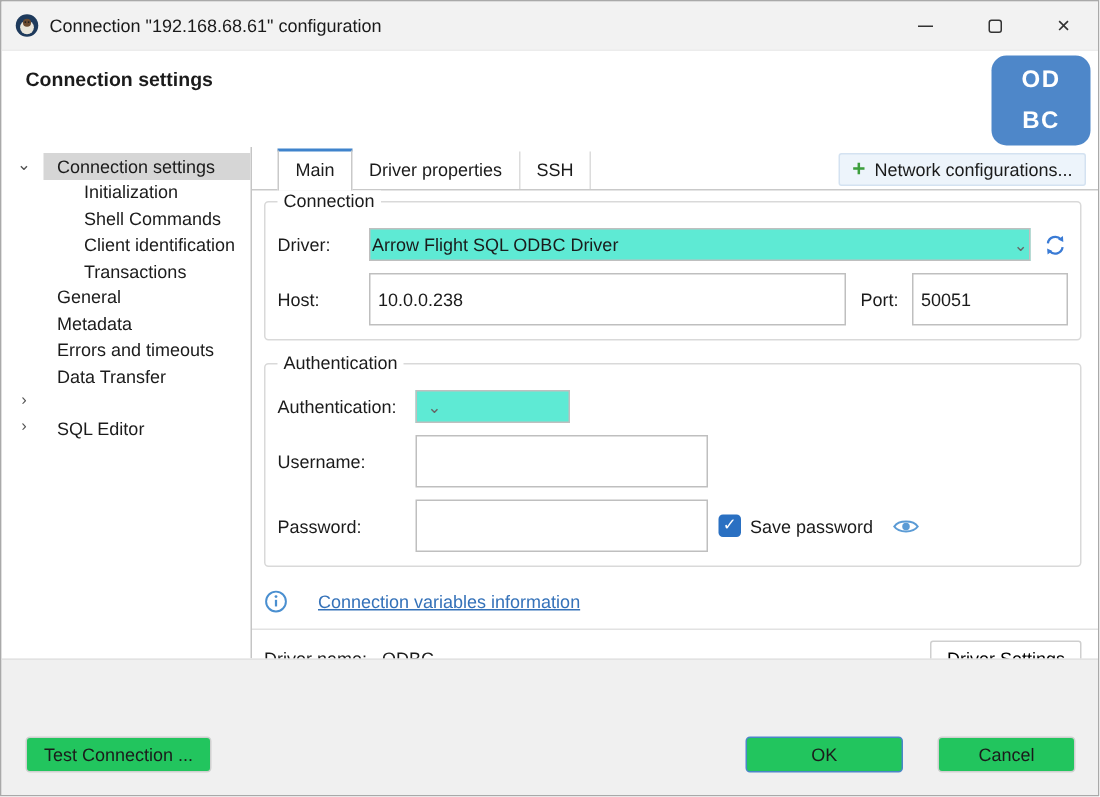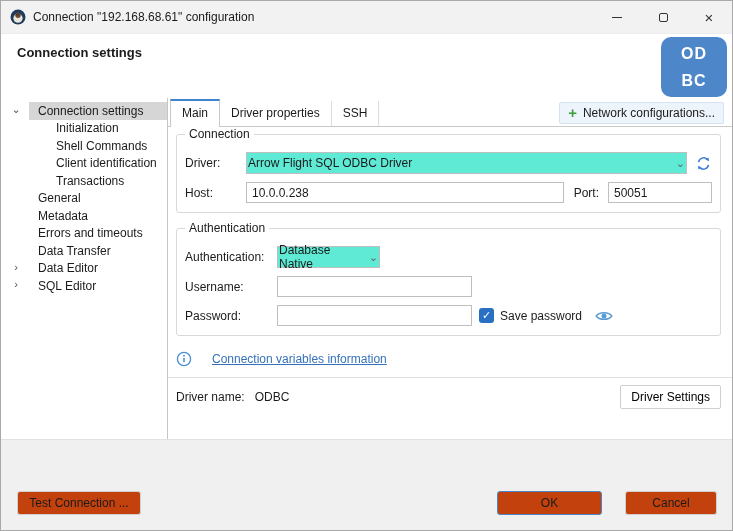--- a/index.html
+++ b/index.html
@@ -47,21 +47,21 @@
   .tree-row { position:relative; height:17.5px; display:flex; align-items:center; cursor:default; }
   .tree-expander { position:absolute; left:8px; top:1px; width:14px; text-align:center; color:#555; font-size:11px; }
   .tree-wrap { margin-left:28px; flex:1; display:flex; align-items:center; height:100%; }
   .tree-wrap.lvl0 { padding-left:9px; }
   .tree-wrap.lvl1 { padding-left:27px; }
   .tree-row.selected .tree-wrap { background:#d6d6d6; }
   
   .main { flex:1; display:flex; flex-direction:column; min-width:0; position:relative; background:#fff; }
   .tabbar {
     flex:0 0 29px; display:flex; align-items:flex-end;
-    border-bottom:1px solid #c9c9c9; padding-left:2px; position:relative; background:#fff;
+    border-bottom:1px solid #c9c9c9; padding-left:17px; position:relative; background:#fff;
   }
   .tab { padding:5px 11px 6px; position:relative; color:#1b1b1b; }
   .tab:not(.active) { border-right:1px solid #dcdcdc; }
   .tab.active {
     background:#fff; border:1px solid #c9c9c9; border-bottom:none;
     border-top:2px solid #3f83cc; margin-bottom:-1px; padding-bottom:7px; z-index:2;
   }
   .netcfg-btn {
     position:absolute; right:8px; top:4px;
     display:flex; align-items:center; gap:6px;
@@ -69,21 +69,21 @@
     padding:3px 8px; cursor:default;
   }
   .plus-icon { color:#3d9e3d; font-weight:bold; font-size:15px; line-height:10px; }
   .content { flex:1; padding:7px 11px 0 8px; position:relative; min-height:0; }
   .group { border:1px solid #d9d9d9; border-radius:3px; position:relative; padding:17px 8px 1px 8px; margin-bottom:15px; }
   .group-title { position:absolute; top:-8px; left:8px; background:#fff; padding:0 4px; color:#1b1b1b; }
   .frow { display:flex; align-items:center; margin-bottom:8px; }
   .flabel { flex:0 0 61px; }
   .flabel-auth { flex:0 0 92px; }
   .text-input {
-    height:21px; border:1px solid #bfbfbf; background:#fff;
+    height:35px; border:1px solid #bfbfbf; background:#fff;
     font:inherit; padding:0 5px; color:#1b1b1b; outline:none;
   }
   .grow { flex:1; }
   .combo {
     height:22px; border:1px solid #bfbfbf; background:#5eead4;
     display:flex; align-items:center; justify-content:space-between; padding:0 1px;
   }
   .combo-chevron { color:#666; font-size:11px; margin-left:6px; }
   .port-input { width:104px; flex:0 0 104px; }
   .auth-combo { width:103px; flex:0 0 103px; }
@@ -105,21 +105,21 @@
   .var-link { color:#3572b9; text-decoration:underline; }
   .divider { border-top:1px solid #e2e2e2; margin:10px -11px 0 -8px; }
   .drivername-row { display:flex; align-items:center; padding:7px 0 6px 0; }
   .dn-value { margin-left:10px; }
   .driver-settings-btn {
     margin-left:auto; border:1px solid #cfcfcf; background:#fff;
     padding:4px 10px; border-radius:2px; font:inherit;
   }
   
   .bottombar { flex:0 0 91px; background:#f0f0f0; border-top:1px solid #e2e2e2; position:relative; }
-  .btn { position:absolute; bottom:15px; height:24px; background:#c2410c; border:1px solid #d0d0d0; border-radius:3px; font:inherit; color:#1b1b1b; display:flex; align-items:center; justify-content:center; }
+  .btn { position:absolute; bottom:15px; height:24px; background:#22c55e; border:1px solid #d0d0d0; border-radius:3px; font:inherit; color:#1b1b1b; display:flex; align-items:center; justify-content:center; }
   .test-btn { left:16px; width:124px; }
   .ok-btn { right:130px; width:105px; border:1px solid #4a86c8; }
   .cancel-btn { right:15px; width:92px; }
 </style>
 </head>
 <body>
 
 <div class="window">
 
   <div class="titlebar">
@@ -198,23 +198,20 @@
             <span>Errors and timeouts</span>
           </span>
         </div>
         <div class="tree-row">
           <span class="tree-wrap lvl0">
             <span>Data Transfer</span>
           </span>
         </div>
         <div class="tree-row">
           <span class="tree-expander">›</span>
-          <span class="tree-wrap lvl0">
-            <span>Data Editor</span>
-          </span>
         </div>
         <div class="tree-row">
           <span class="tree-expander">›</span>
           <span class="tree-wrap lvl0">
             <span>SQL Editor</span>
           </span>
         </div>
       </div>
 
     <div class="main">
@@ -261,21 +258,20 @@
           </div>
 
         </div>
 
         <div class="group">
           <span class="group-title">Authentication</span>
 
           <div class="frow">
             <span class="flabel-auth">Authentication:</span>
             <div class="combo auth-combo">
-              <span>Database Native</span>
               <span class="combo-chevron">⌄</span>
             </div>
           </div>
 
           <div class="frow">
             <span class="flabel-auth">Username:</span>
             <input class="text-input auth-input" value="" style="">
           </div>
 
           <div class="frow">

